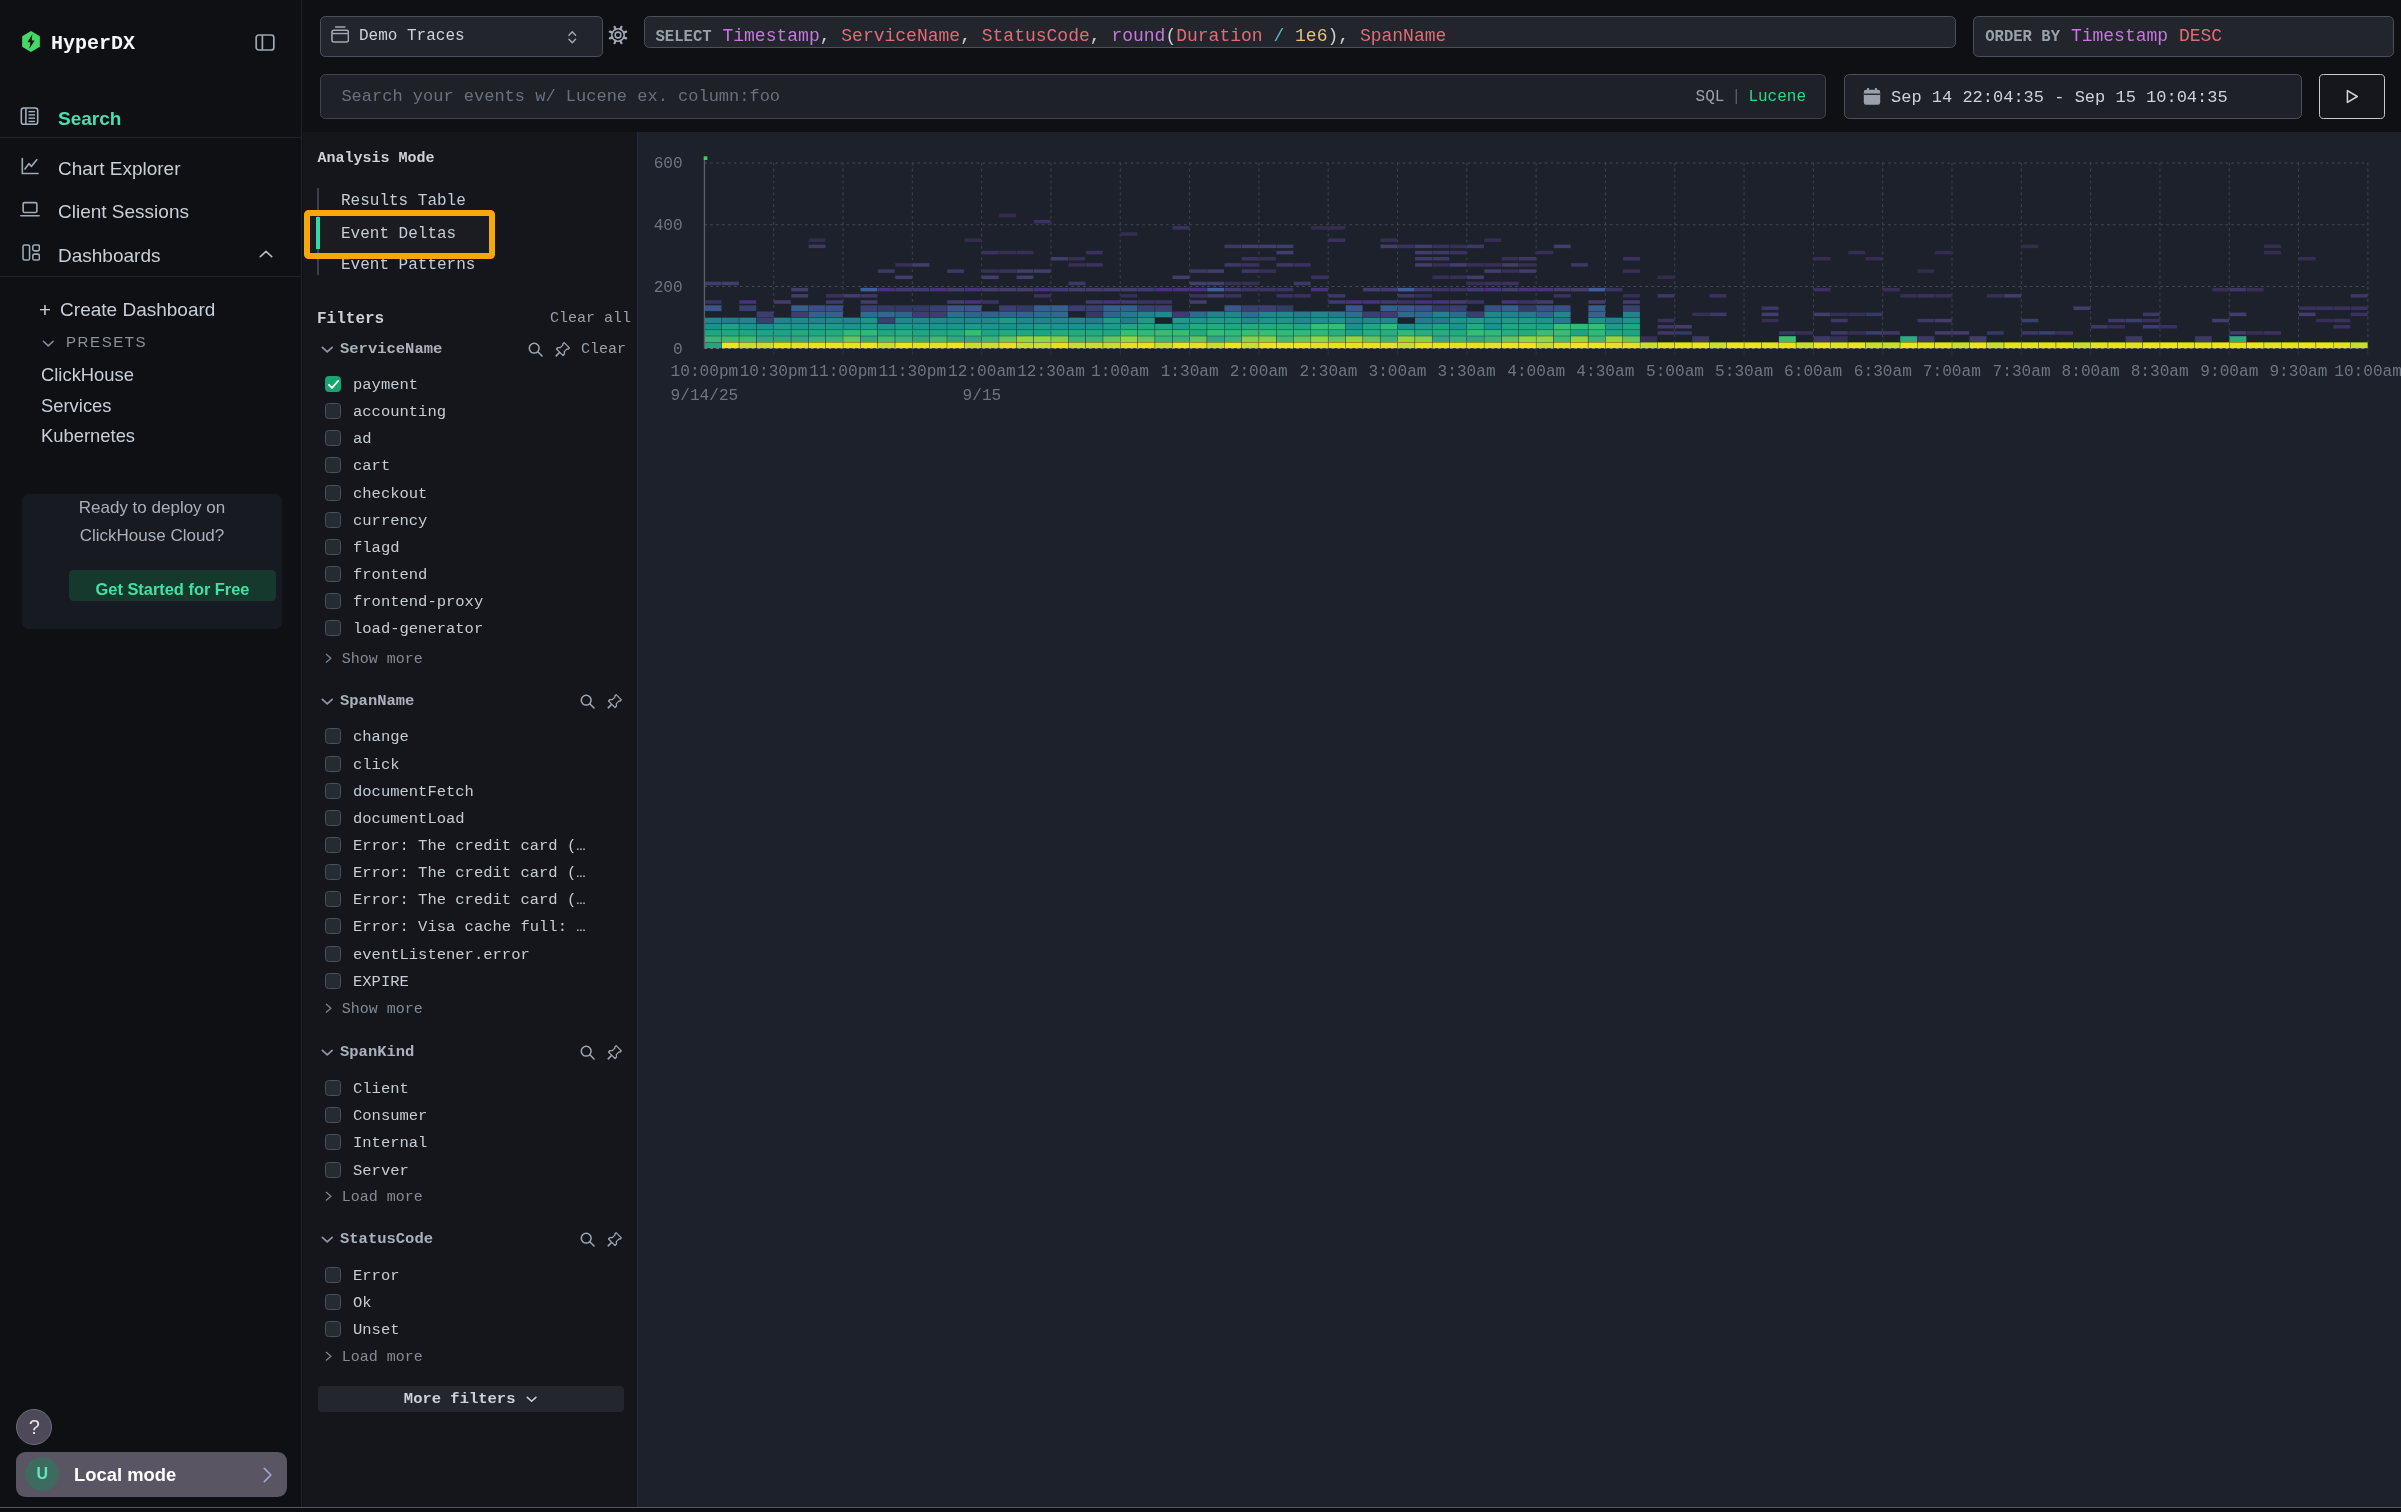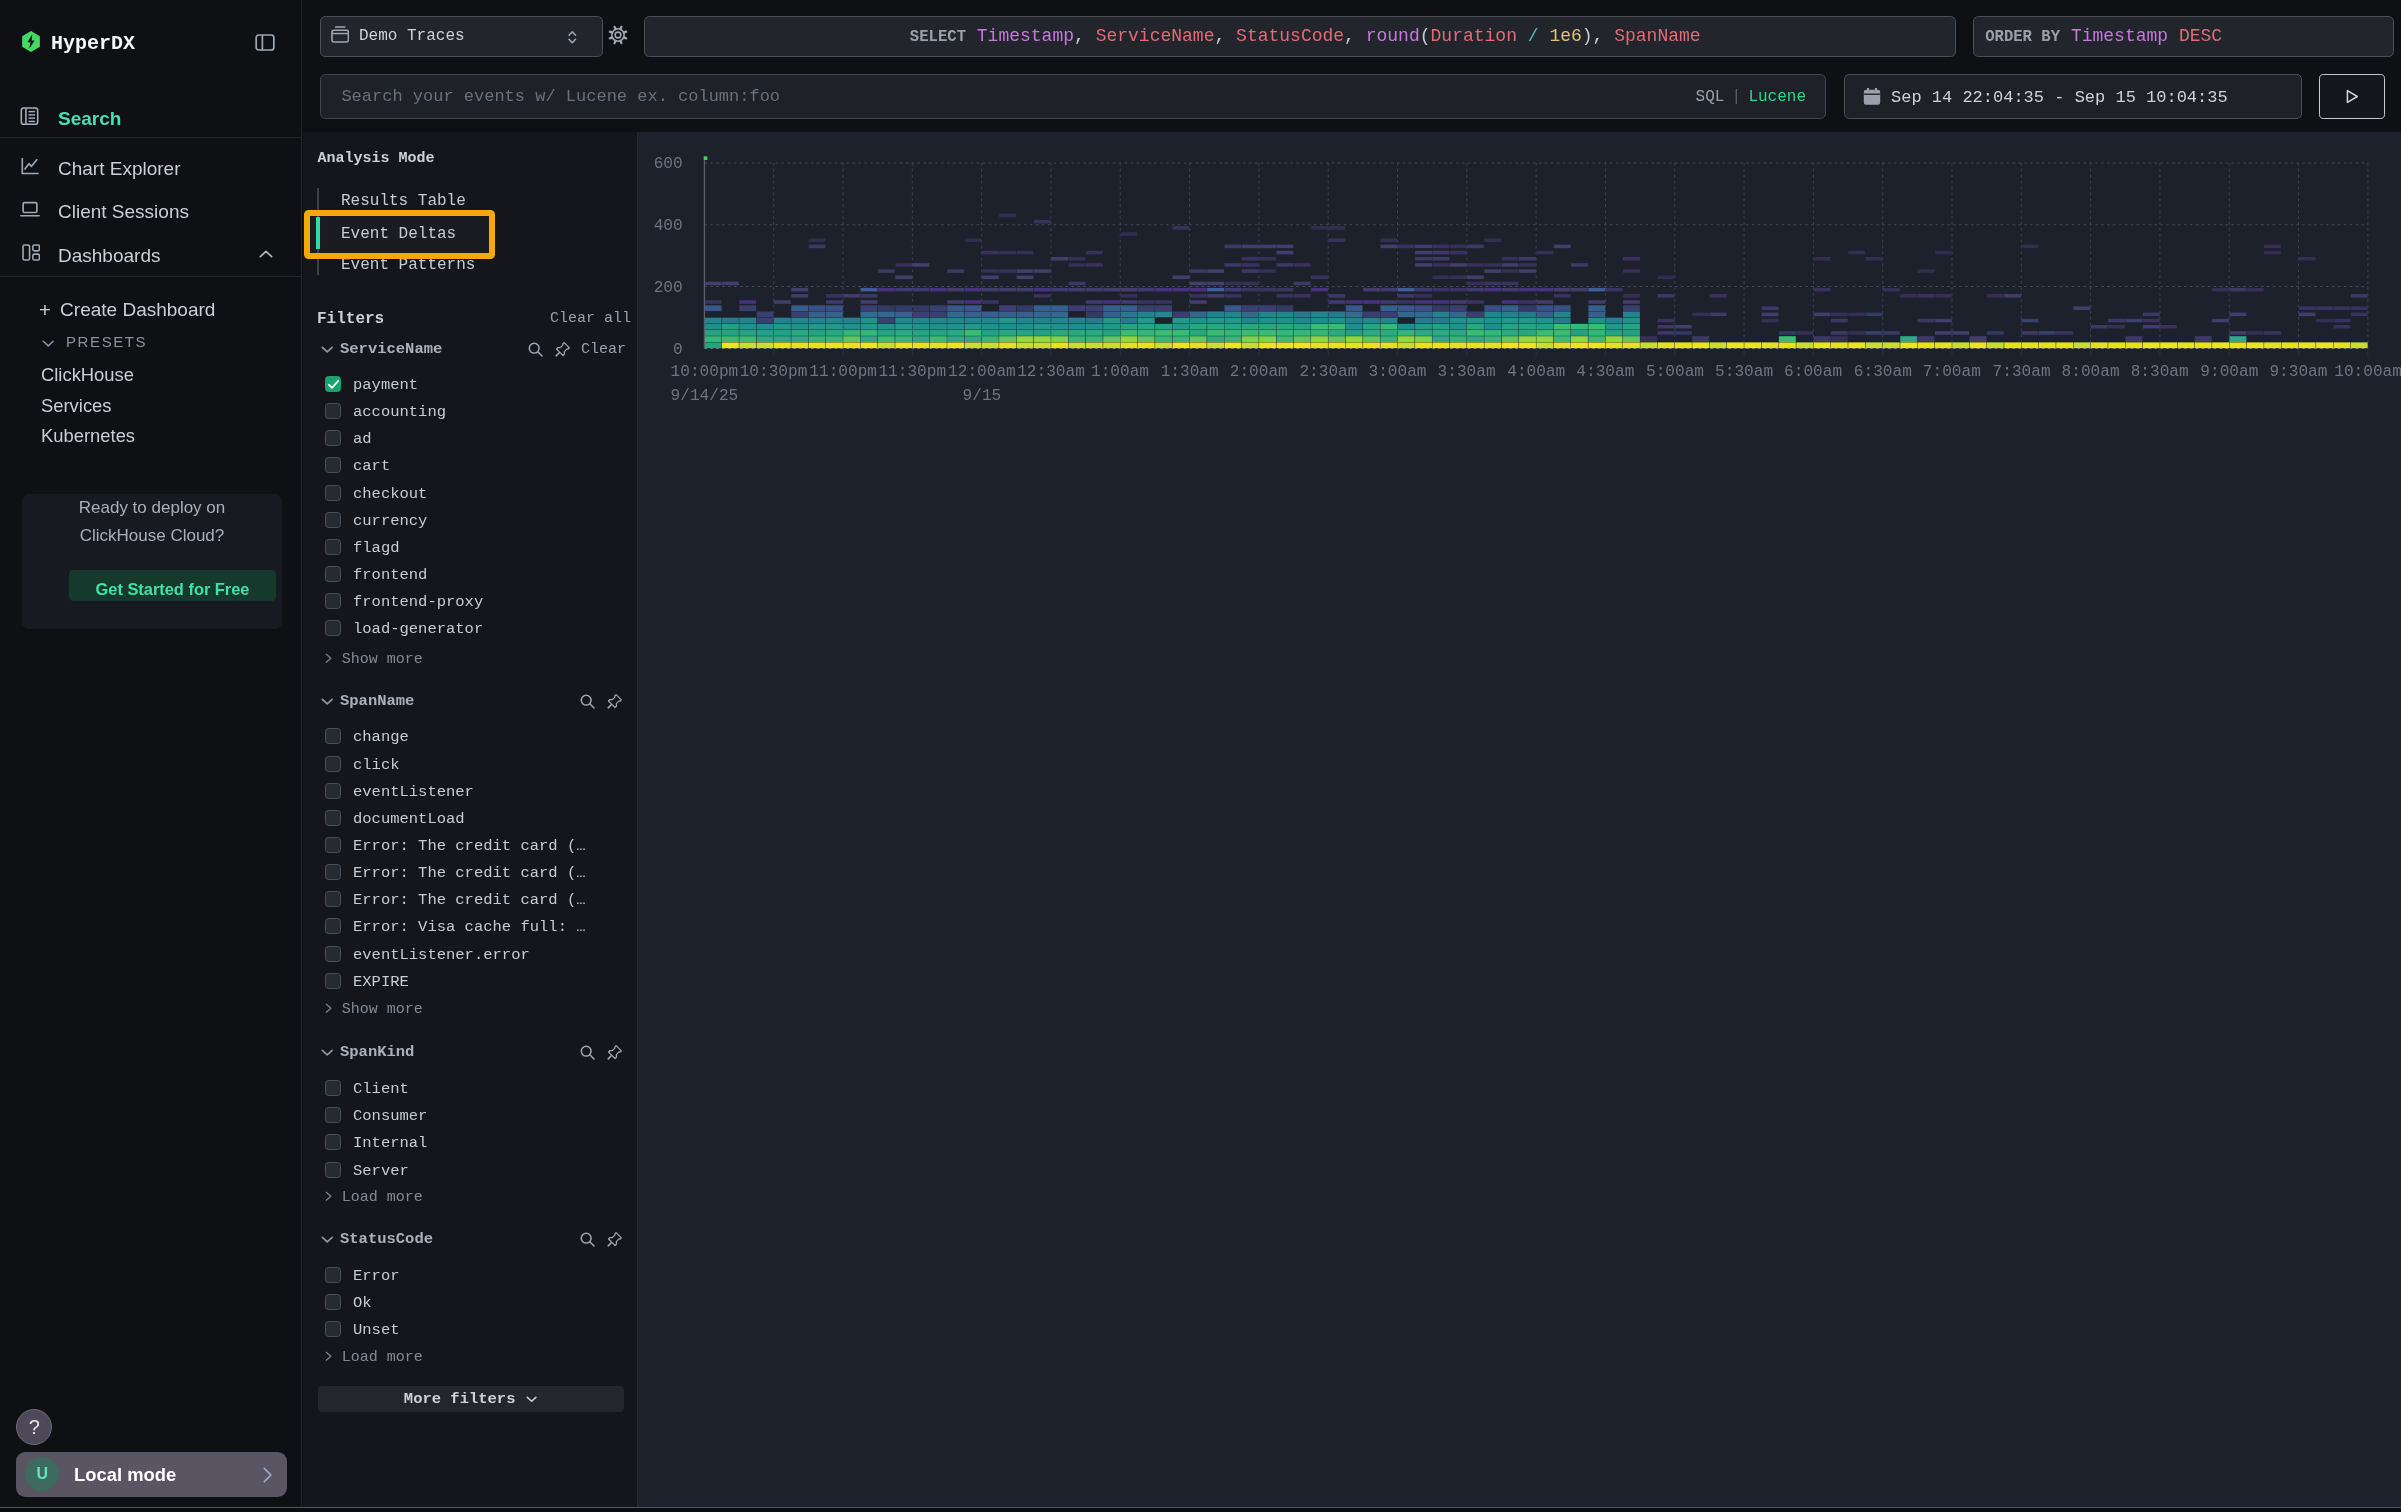--- a/index.html
+++ b/index.html
@@ -21,21 +21,21 @@
 .help { position:absolute; left:16.4px; top:1409px; width:36px; height:36px; border-radius:50%;
   background:#4e4958; border:1.3px solid #6e6a7a; color:#e6e6ec; text-align:center;
   font:400 20px "Liberation Sans",sans-serif; line-height:34px; }
 .localpill { position:absolute; left:16px; top:1452px; width:271px; height:45px; border-radius:9.2px; background:#595563; }
 .uavat { position:absolute; left:9.2px; top:5.3px; width:34px; height:34px; border-radius:50%; background:#3d6b60;
   color:#62e6c0; font:700 16px "Liberation Sans",sans-serif; text-align:center; line-height:34px; }
 .localtxt { position:absolute; left:58px; top:12px; font:700 18.4px "Liberation Sans",sans-serif; color:#fff; }
 #topbar { position:absolute; left:303px; top:0; width:2098px; height:132px; background:#0e1014; }
 .box { position:absolute; background:#22252c; border:1px solid #4a505a; border-radius:5.3px; }
 .demobox { left:17px; top:16.4px; width:283px; height:41px; }
-.selbox { left:341px; top:16.4px; width:1312px; height:41px; padding:8.5px 0 0 10.5px; white-space:nowrap; overflow:hidden; font-size:18px;text-align:center; }
+.selbox { left:341px; top:16.4px; width:1312px; height:32px; padding:8.5px 0 0 10.5px; white-space:nowrap; overflow:hidden; font-size:18px; }
 .ordbox { left:1670px; top:16.4px; width:421px; height:41px; padding:8.5px 0 0 11.2px; white-space:nowrap; font-size:18px; }
 .kw { font:700 15.6px "Liberation Mono",monospace; color:#98a0aa; }
 .qc { font:400 18px "Liberation Mono",monospace; }
 .vio { color:#c678dd; } .sal { color:#e06c75; } .wh { color:#c9ced6; }
 .cy { color:#56b6c2; } .gold { color:#e5c07b; }
 .searchbox { left:17px; top:74px; width:1506px; height:45px; background:#1e2127; border-color:#3f444d; }
 .ph { position:absolute; left:20.4px; top:12px; font-size:17px; color:#69707e; }
 .sqlluc { position:absolute; right:19px; top:13px; font-size:16px; }
 .datebox { left:1541px; top:74px; width:458px; height:45px; background:#1e2127; }
 .playbtn { position:absolute; left:2016px; top:74px; width:66px; height:45px; background:#15171c;
@@ -188,21 +188,21 @@
     <div class="row" style="top:596px">
       <span class="cb"></span>
       <span class="cl">change</span>
     </div>
     <div class="row" style="top:624px">
       <span class="cb"></span>
       <span class="cl">click</span>
     </div>
     <div class="row" style="top:651px">
       <span class="cb"></span>
-      <span class="cl">eventListener</span>
+      <span class="cl">documentFetch</span>
     </div>
     <div class="row" style="top:678px">
       <span class="cb"></span>
       <span class="cl">documentLoad</span>
     </div>
     <div class="row" style="top:705px">
       <span class="cb"></span>
       <span class="cl">Error: The credit card (…</span>
     </div>
     <div class="row" style="top:732px">

